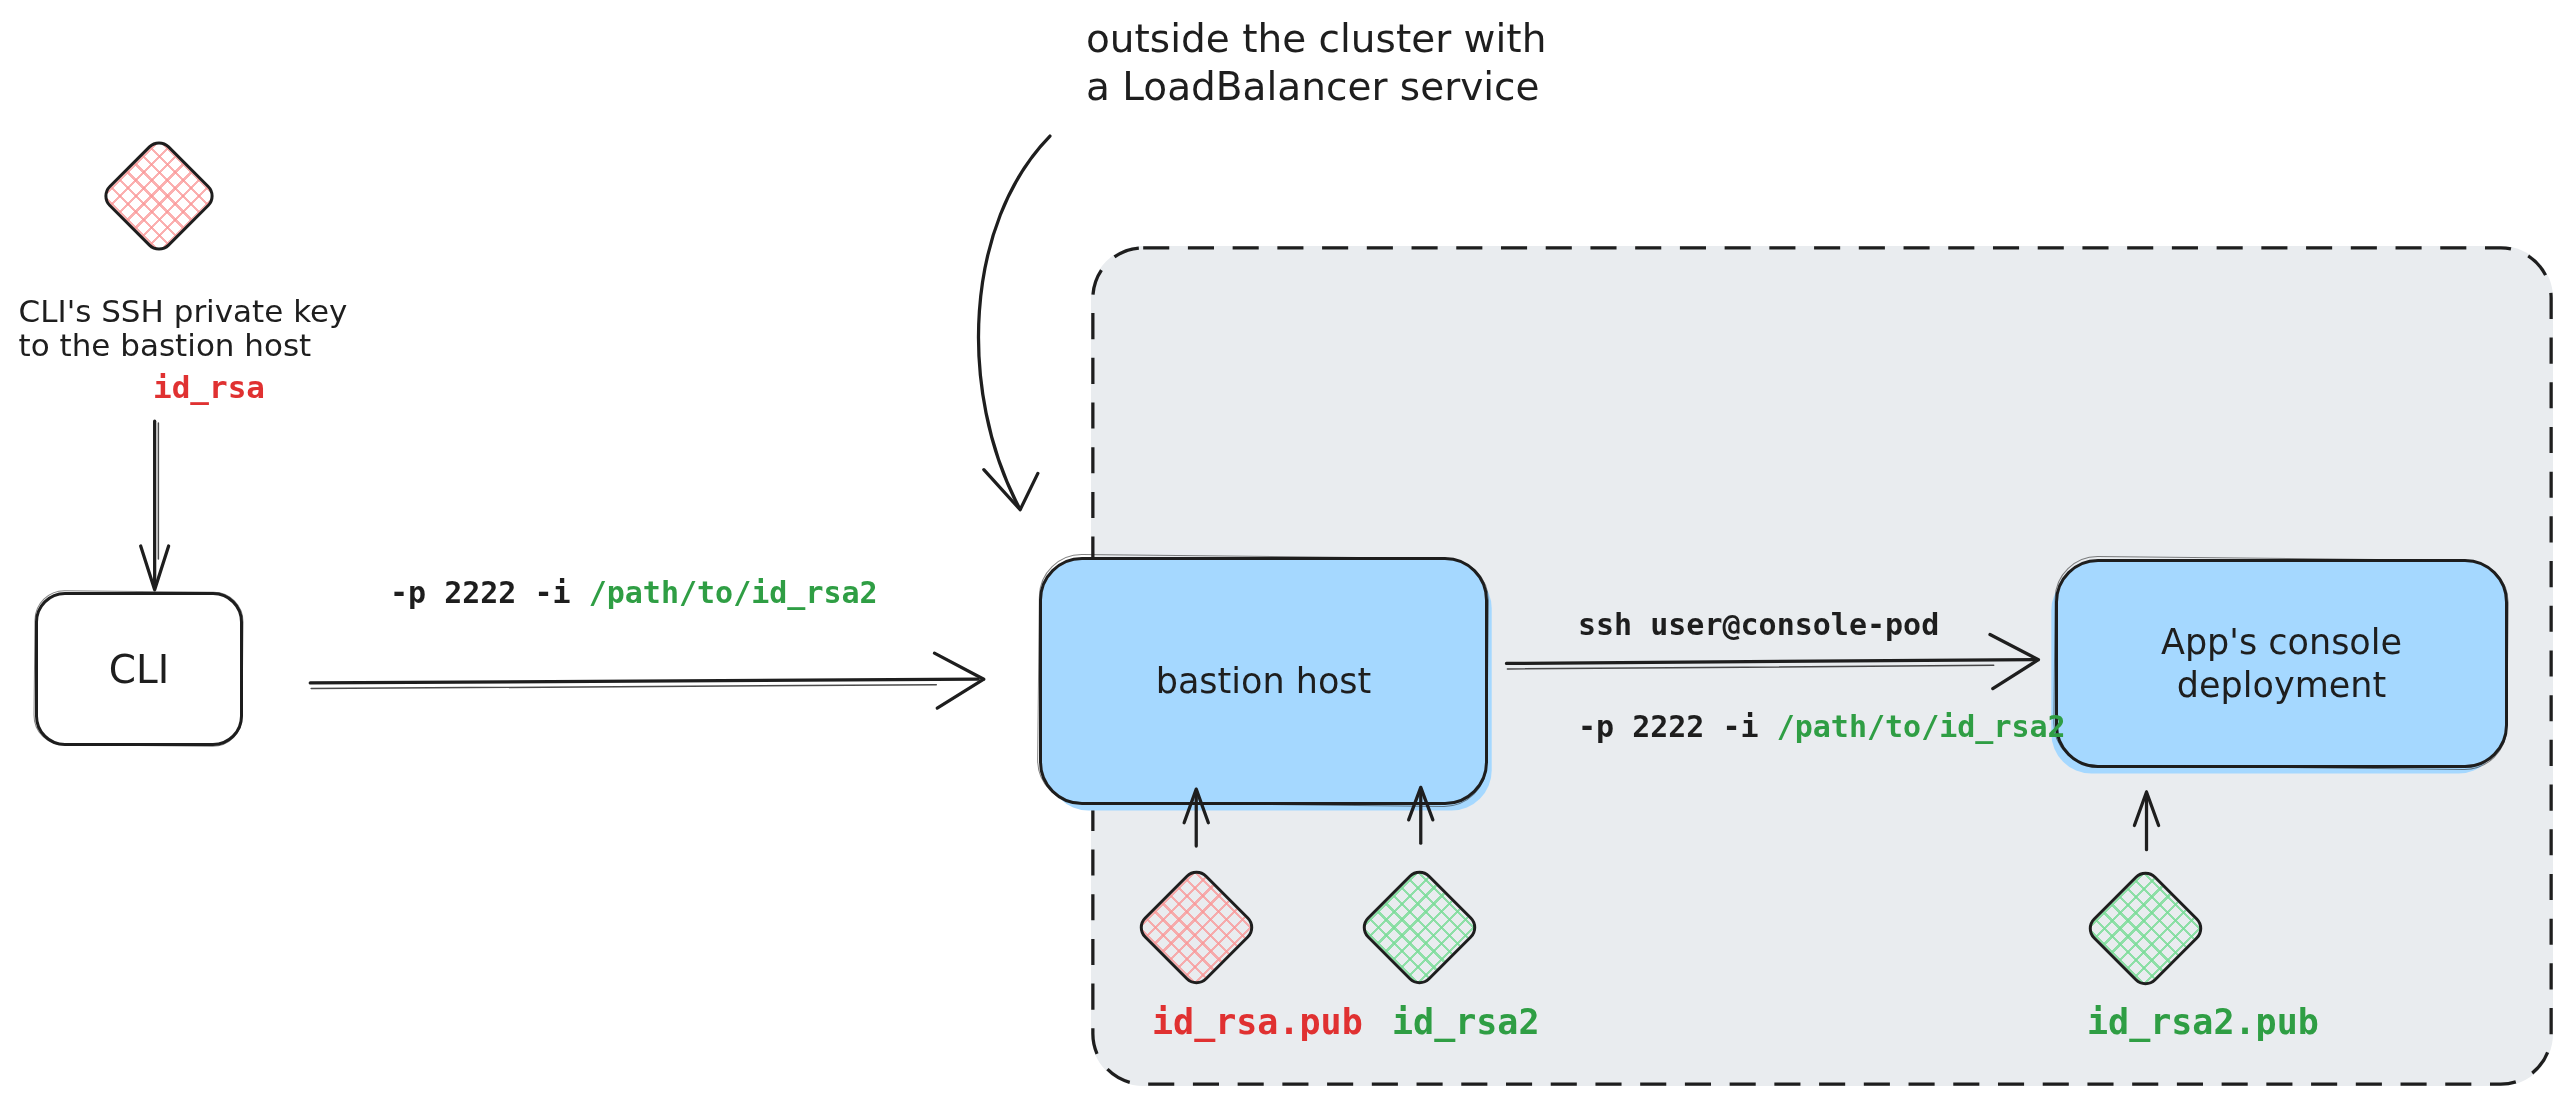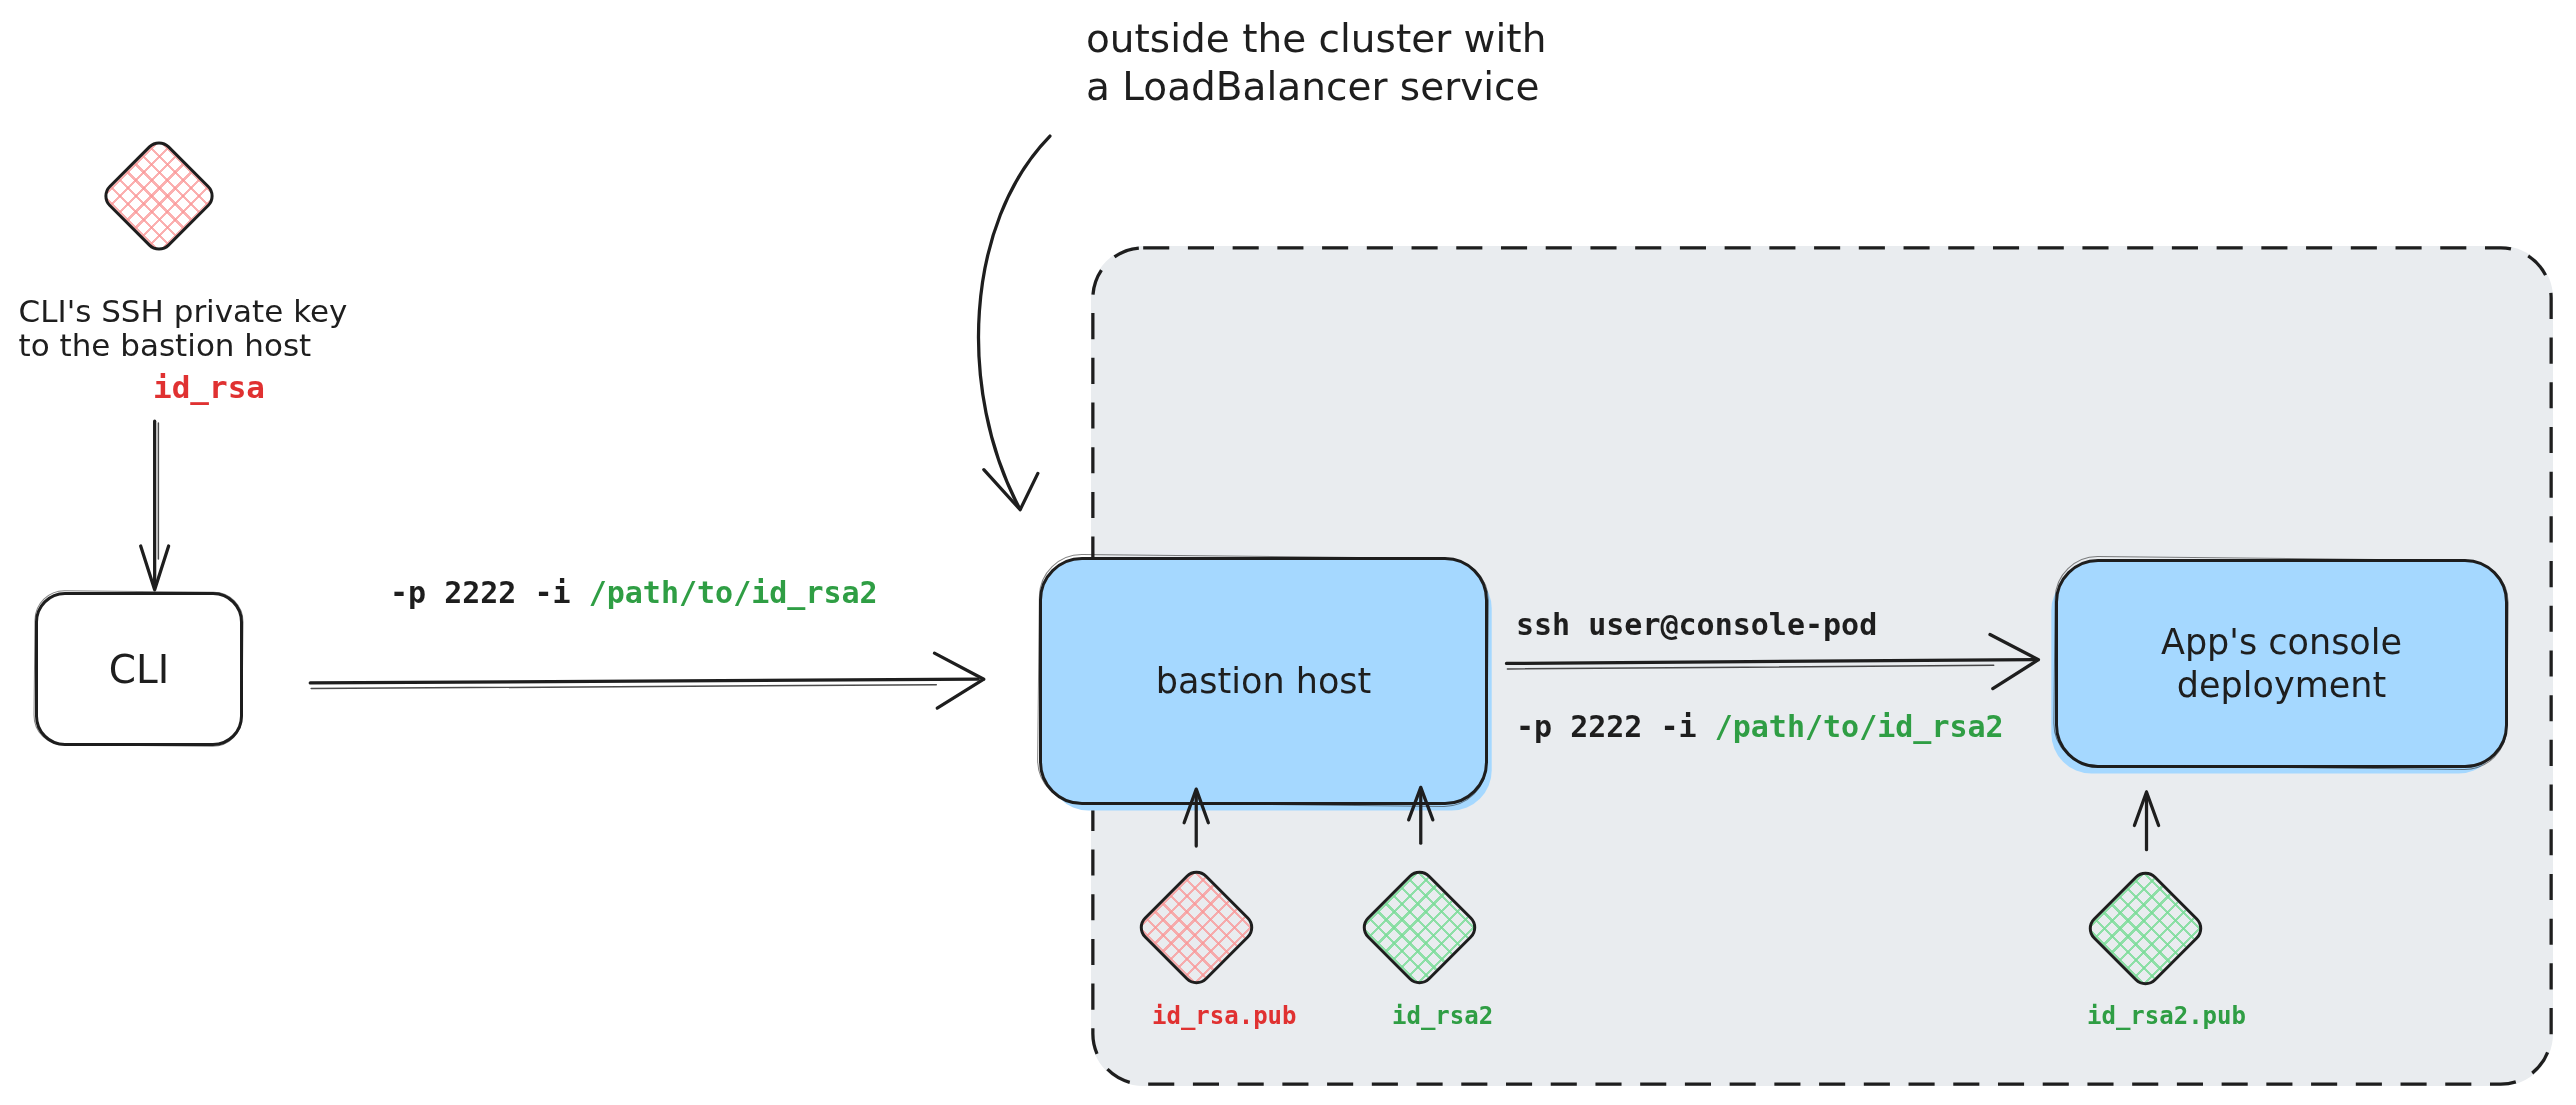--- a/index.html
+++ b/index.html
@@ -68,22 +68,22 @@
   #key-cli        { left:116px;  top:153px; width:86px; height:86px; }
   #key-idrsapub   { left:1152px; top:883px; width:89px; height:89px; }
   #key-idrsa2     { left:1375px; top:883px; width:89px; height:89px; }
   #key-idrsa2pub  { left:2101px; top:884px; width:89px; height:89px; }
 
   
   #cli-key-caption { left:18.6px; top:294px; font-size:31px; line-height:34px; z-index:4; }
   #cli-key-filename { left:117px; top:369px; font-size:31px; z-index:4; }
   #annotation { left:1086px; top:15px; font-size:39px; line-height:48px; z-index:4; }
   #cmd1 { left:354px;  top:503px; font-size:30px; line-height:36px; z-index:4; }
-  #cmd2 { left:1480px; top:540px; font-size:30px; line-height:34px; z-index:4; }
-  .keylabel { font-size:24px; z-index:4; }
+  #cmd2 { left:1542px; top:540px; font-size:30px; line-height:34px; z-index:4; }
+  .keylabel { font-size:35px; z-index:4; }
   #lbl-idrsapub  { left:1116px; top:1002px; }
   #lbl-idrsa2    { left:1356px; top:1002px; }
   #lbl-idrsa2pub { left:2051px; top:1002px; }
 
   
   #arrows {
     position:absolute; left:0; top:0; width:2576px; height:1106px;
     z-index:5; pointer-events:none;
   }
   #arrows path {

